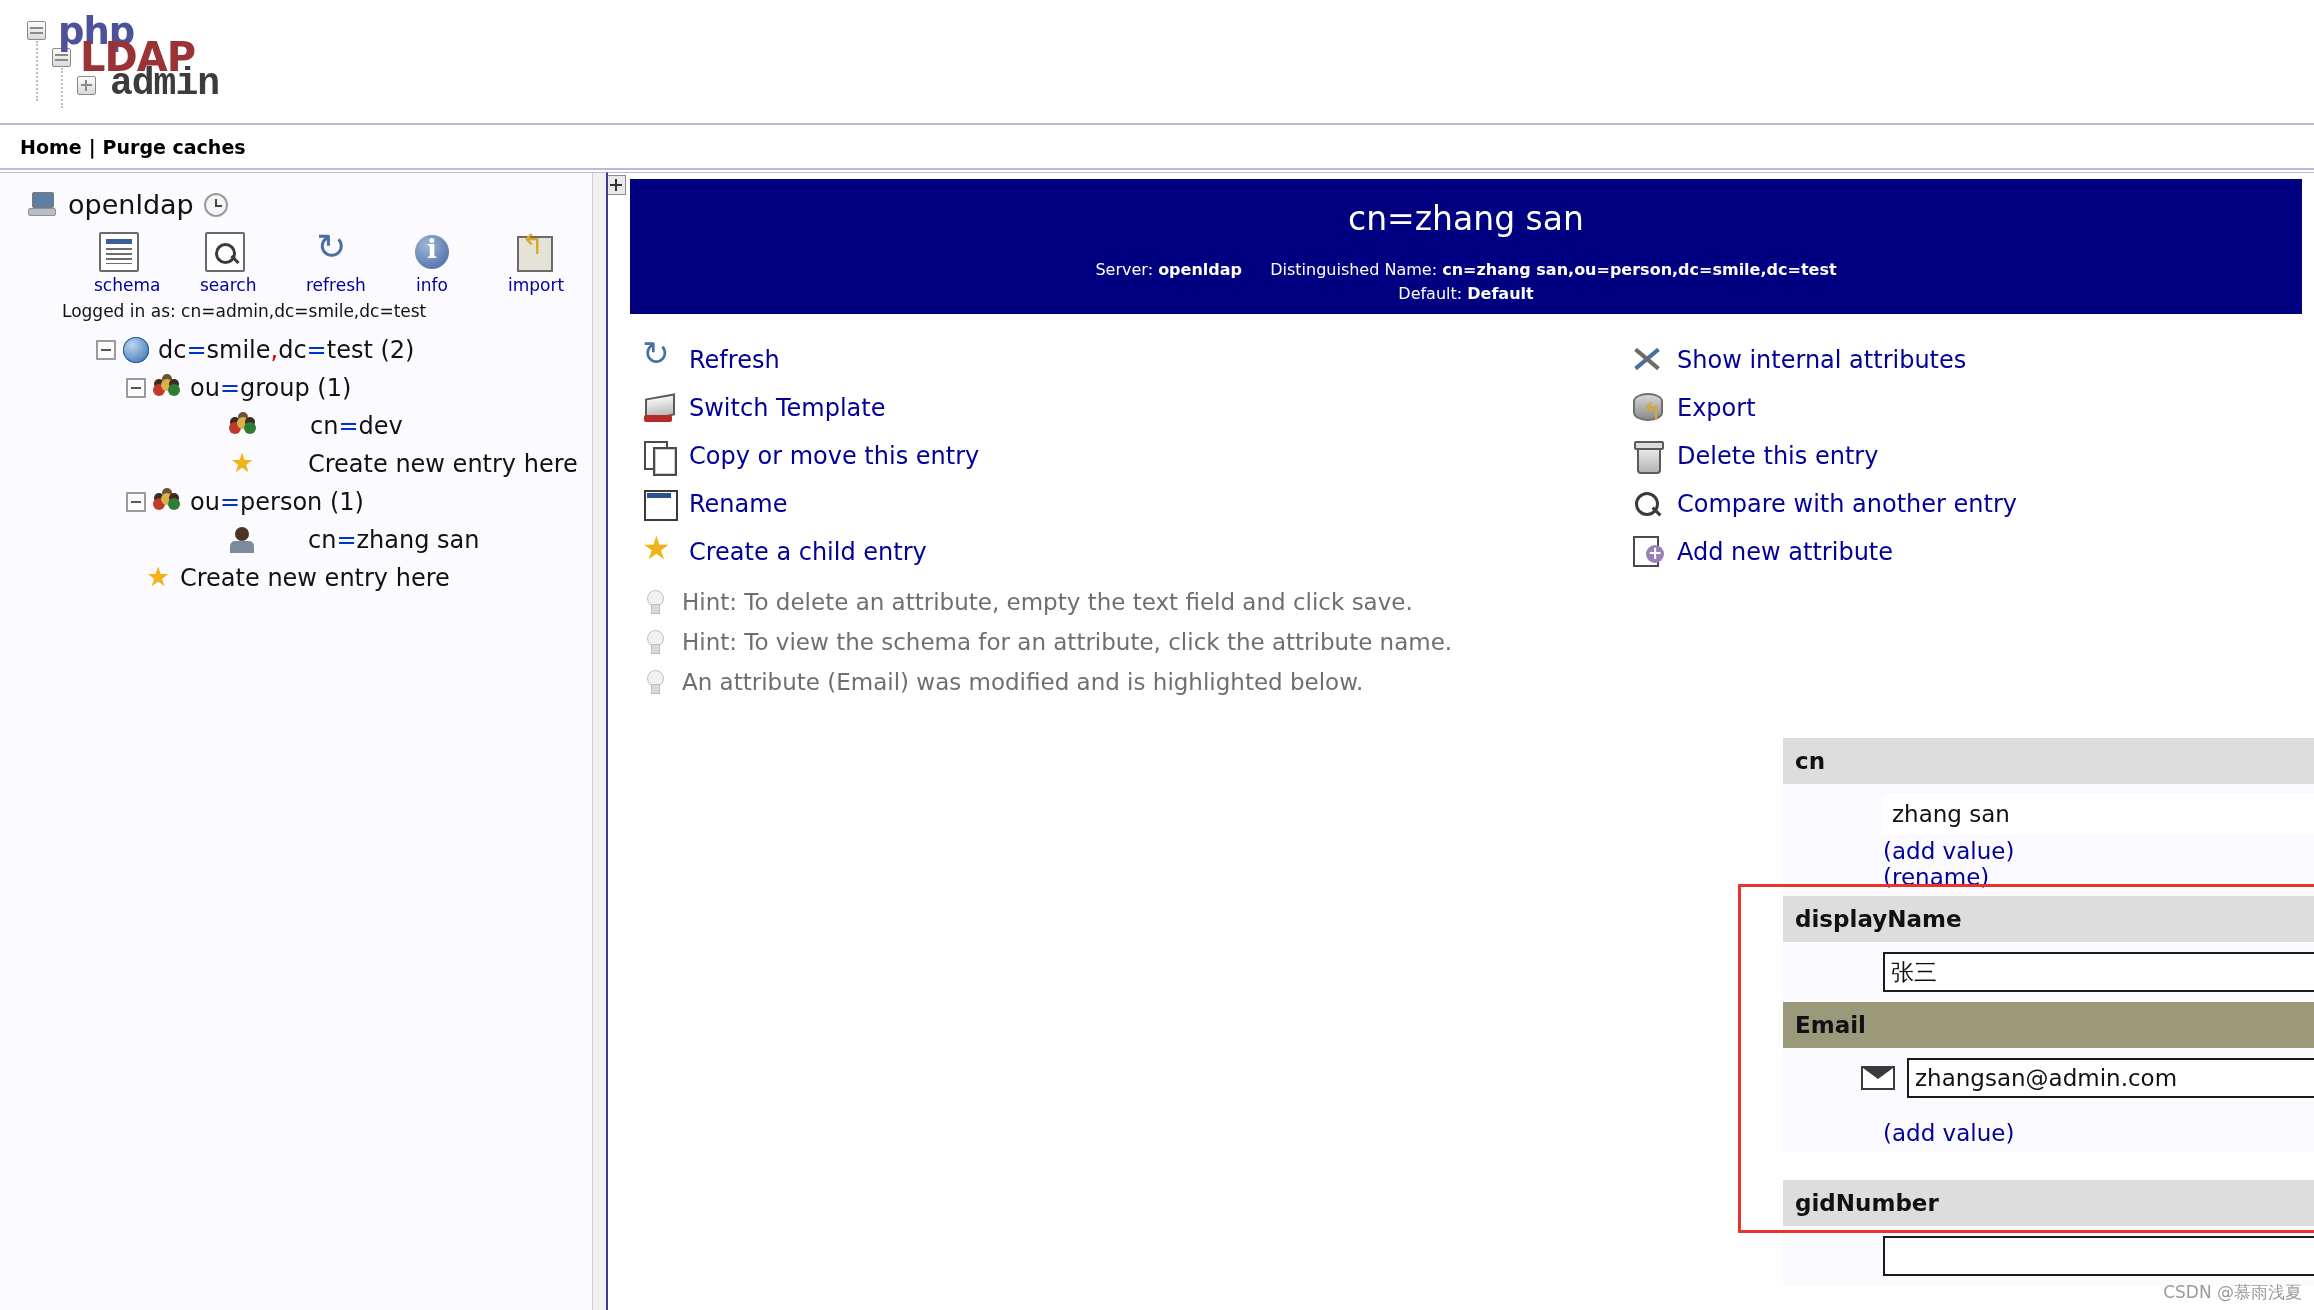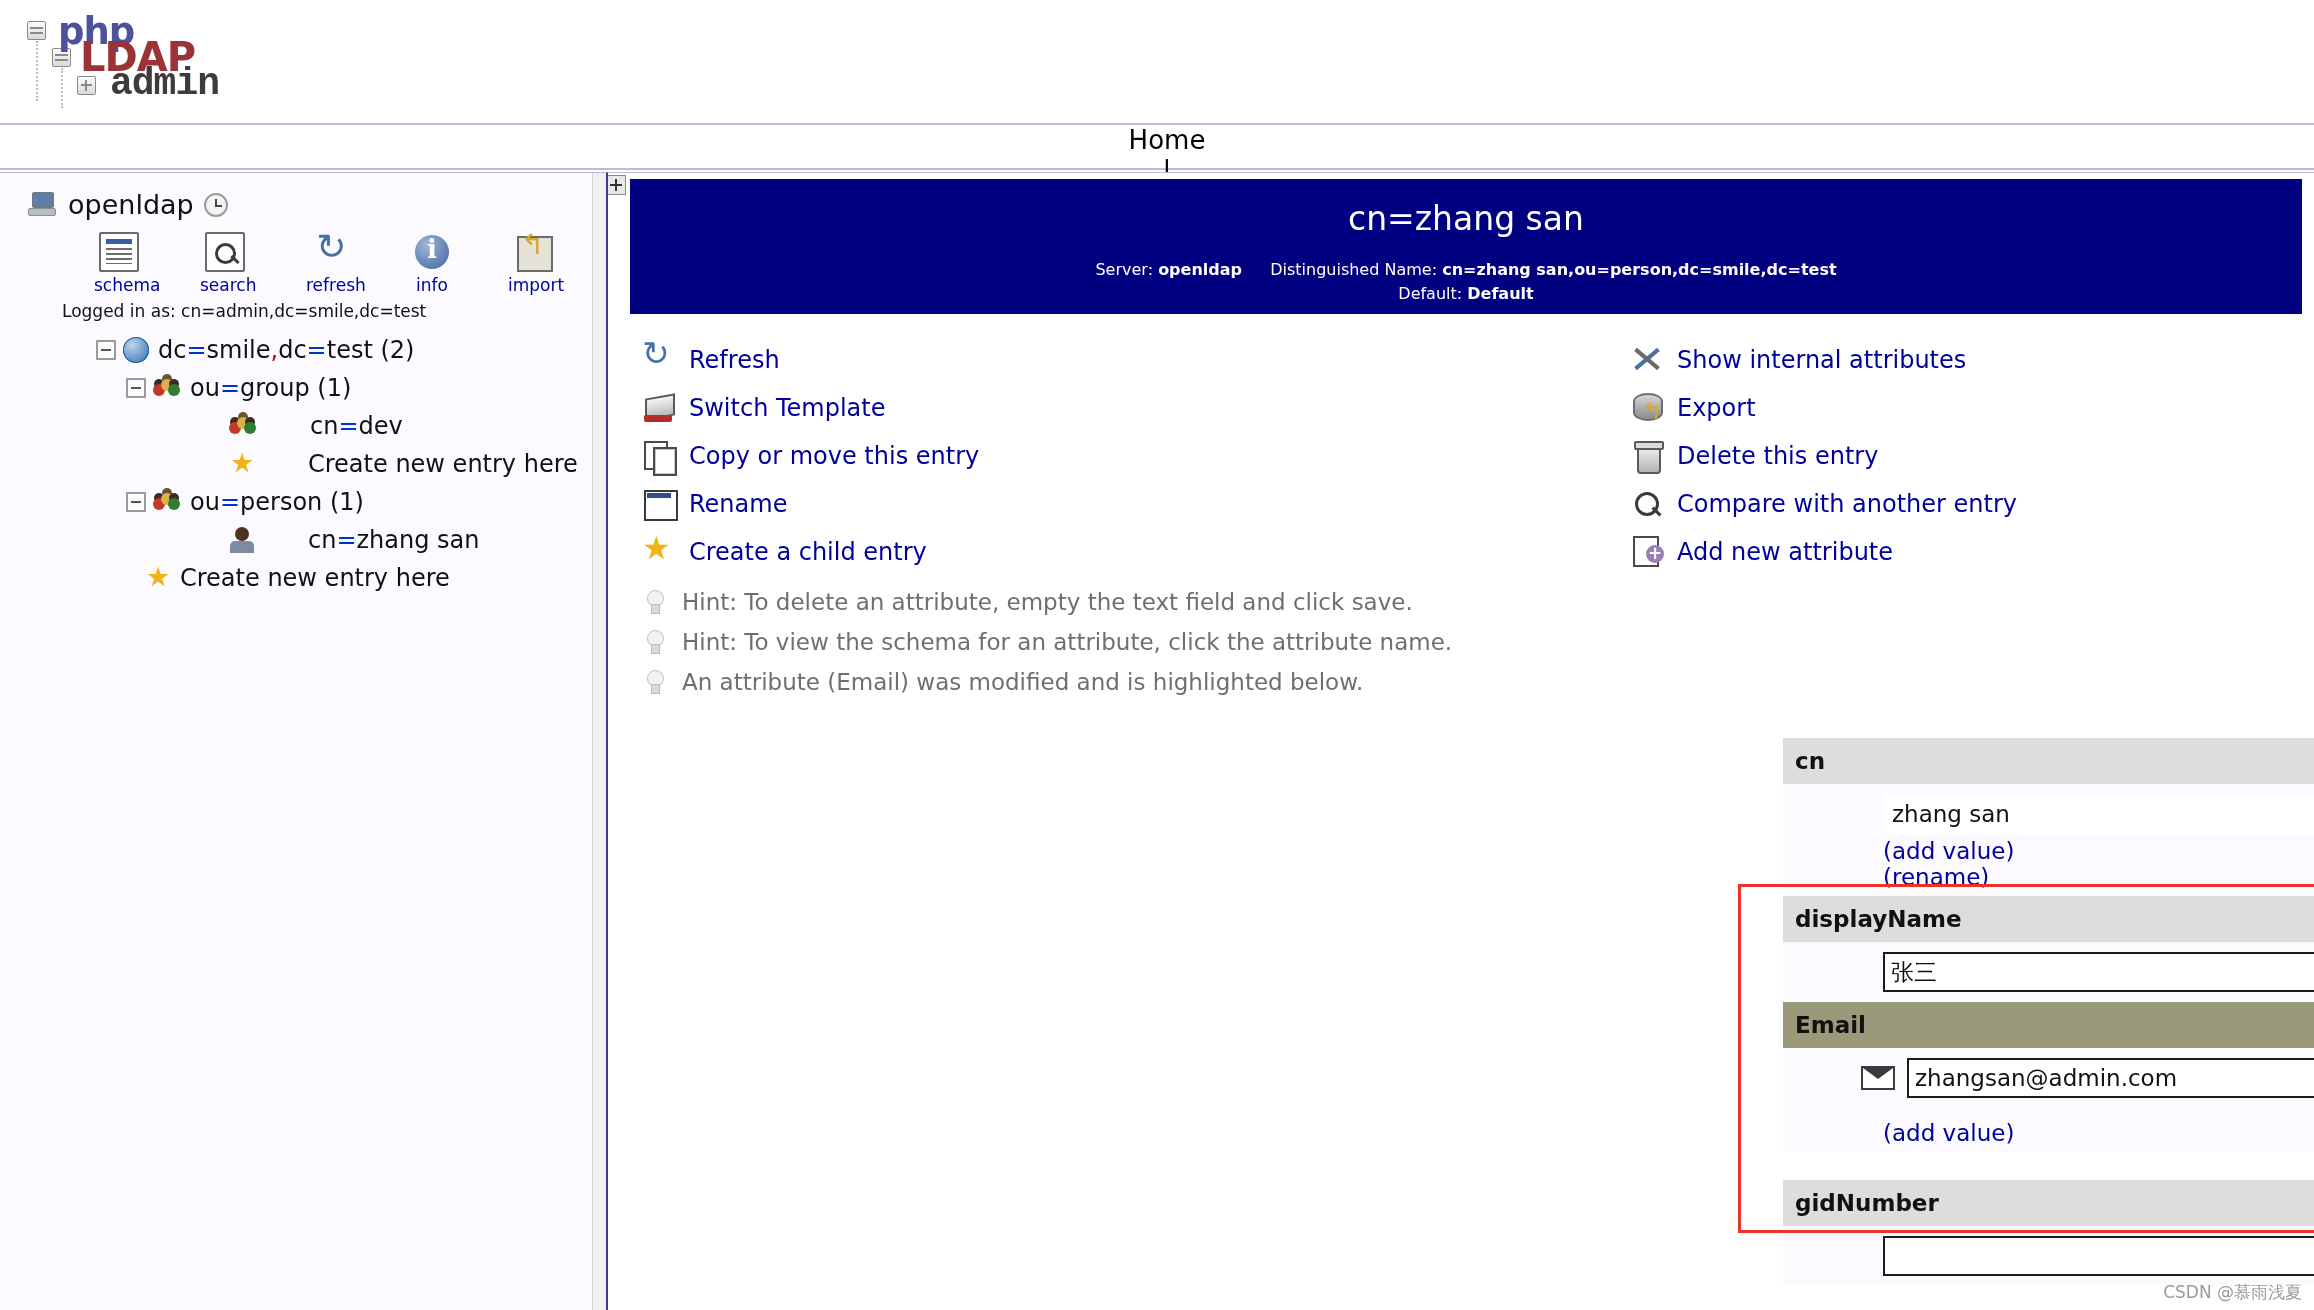--- a/index.html
+++ b/index.html
@@ -61,25 +61,24 @@
   #d1 { left: 22px; top: 33px; height: 60px; }
   #d2 { left: 47px; top: 60px; height: 40px; }
 
   
   #nav-bar {
     height: 45px;
     border-bottom: 2px solid #b8bcd8;
     display: flex;
     align-items: center;
     padding-left: 20px;
-    font-size: 26px;
-    font-weight: normal;
+    font-size: 19px;
+    font-weight: bold;
     color: #000;
     background: #fff;
-    flex-direction: column;
   }
   #nav-bar a { color: #000; text-decoration: none; }
   .nav-sep { margin: 0 7px; }
 
   
   #body-area {
     position: absolute;
     left: 0; top: 172px; right: 0; bottom: 0;
     display: flex;
   }

